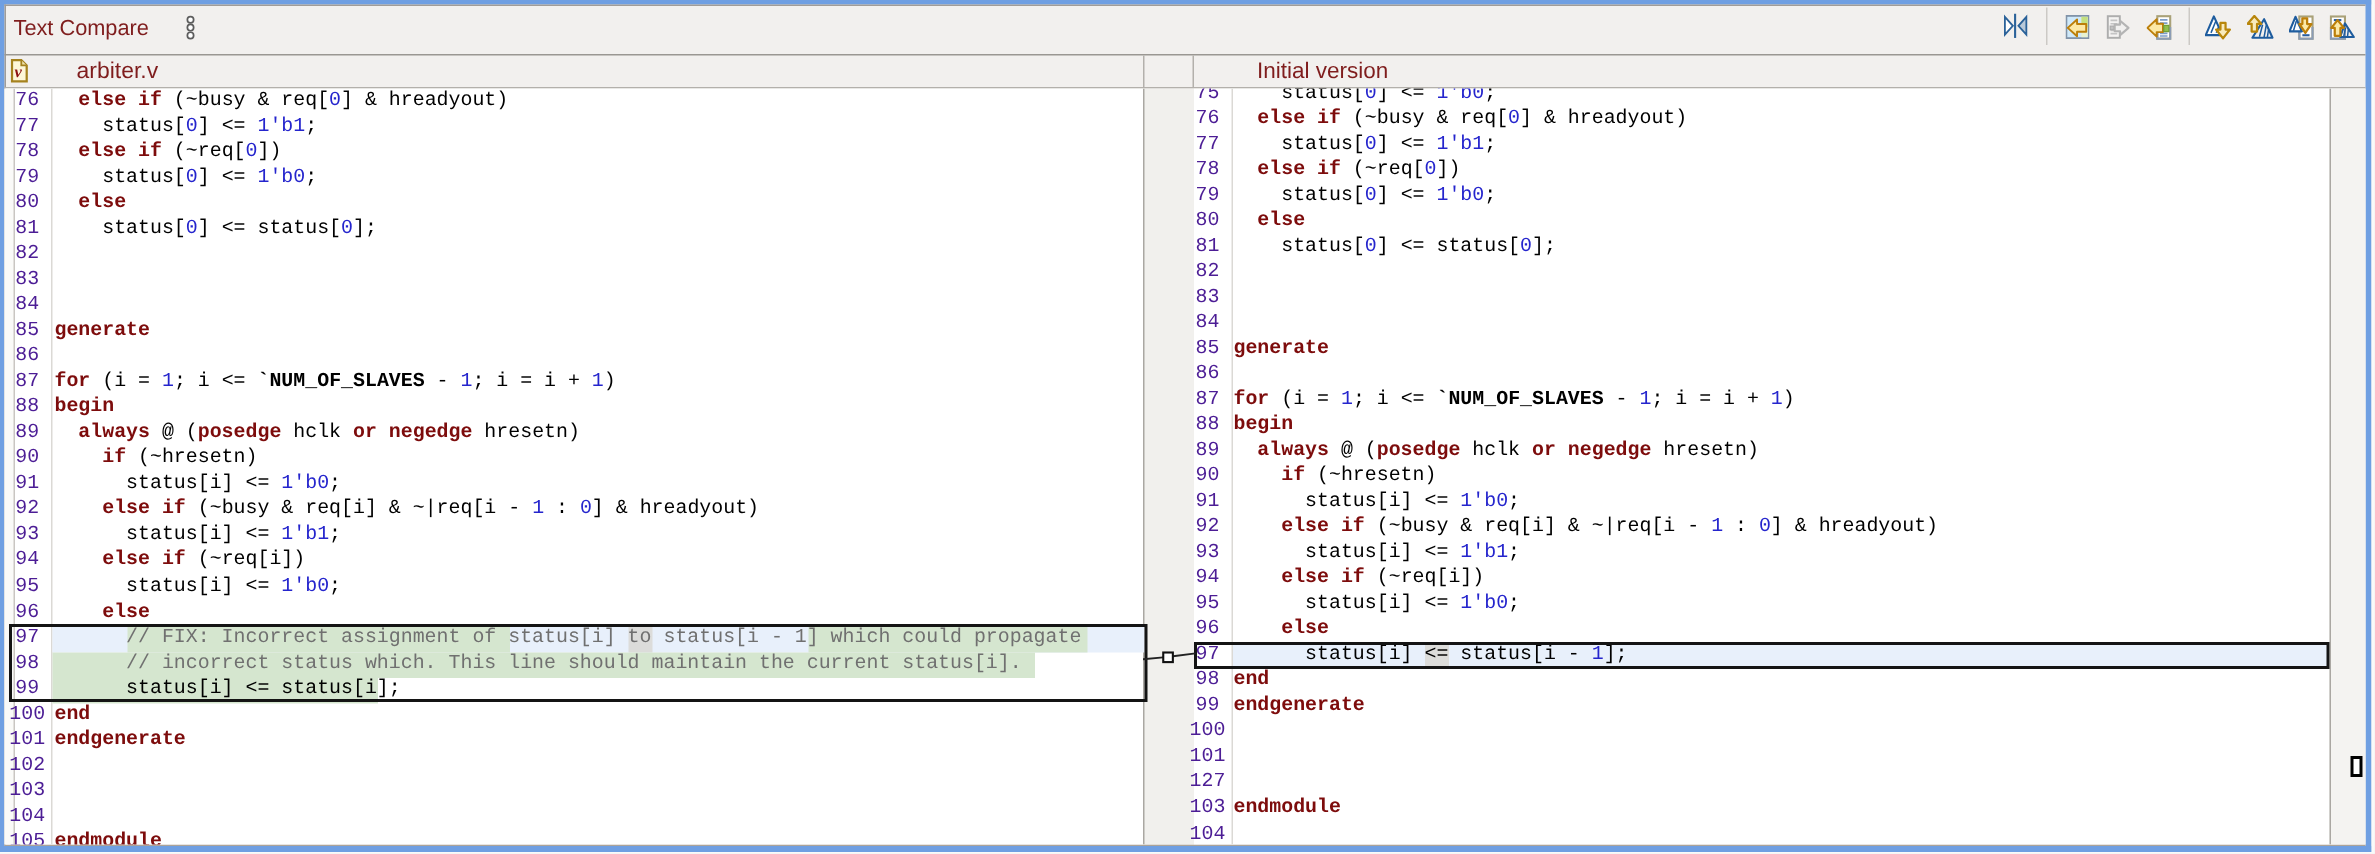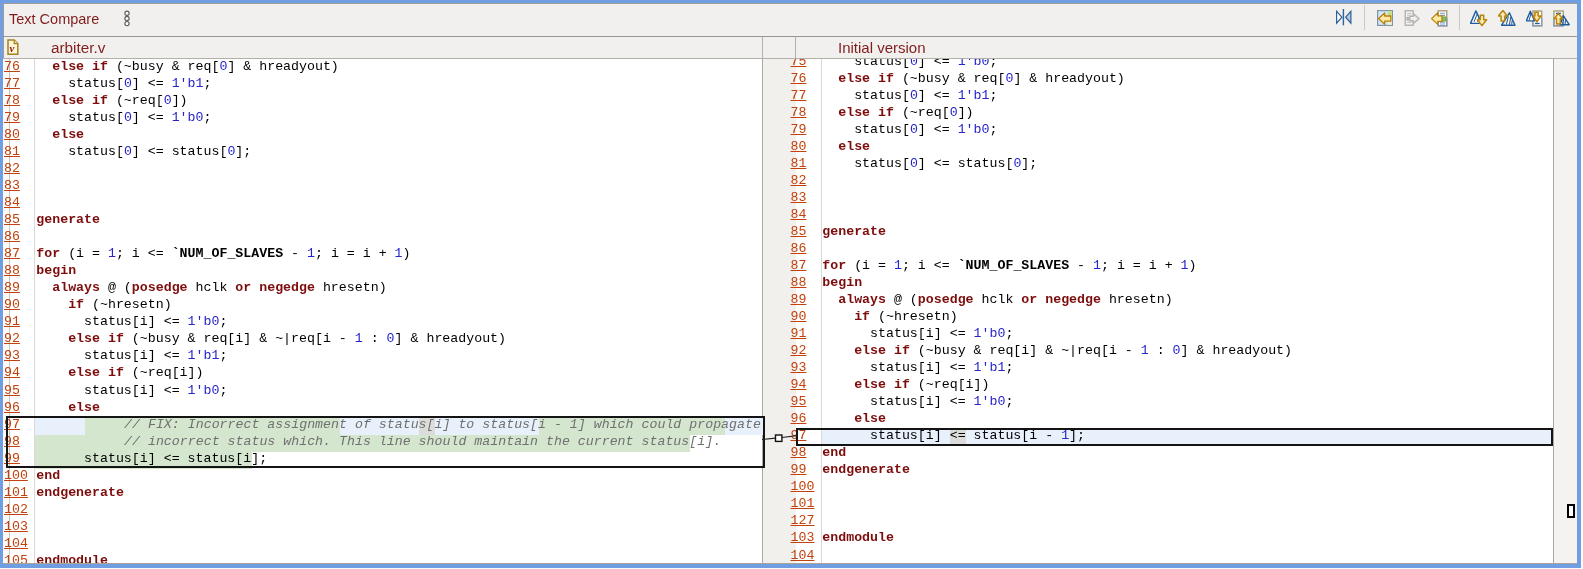--- a/index.html
+++ b/index.html
@@ -2,23 +2,23 @@
 <html><head>
 <meta charset="utf-8">
 <style>
   html,body{margin:0;padding:0;}
   #page{position:relative;width:1583px;height:569px;background:#f2f0ee;overflow:hidden;
         font-family:"Liberation Sans",sans-serif;}
   .abs{position:absolute;}
   pre{margin:0;font:13.27px/17.03px "Liberation Mono",monospace;color:#000;}
   .k{color:#7d0c0c;font-weight:bold;}
   .n{color:#2525cd;}
-  .c{color:#707070;font-style:italic;margin-left:40px;}
+  .c{color:#707070;}
   .b{font-weight:bold;}
-  .nums{color:#c2410c;text-align:left;text-decoration:underline;}
+  .nums{color:#4c1d95;text-align:center;}
   .lbl{font-size:14.5px;color:#7f1d1d;}
 </style>
 </head>
 <body>
 <div id="page">
 
   <div class="abs" style="left:0;top:0;width:1581px;height:3px;background:#6f9fe2;"></div>
   <div class="abs" style="left:0;top:0;width:3px;height:568px;background:#6f9fe2;"></div>
   <div class="abs" style="left:1577px;top:0;width:4px;height:568px;background:#6f9fe2;"></div>
   <div class="abs" style="left:0;top:564px;width:1581px;height:4px;background:#6f9fe2;"></div>

